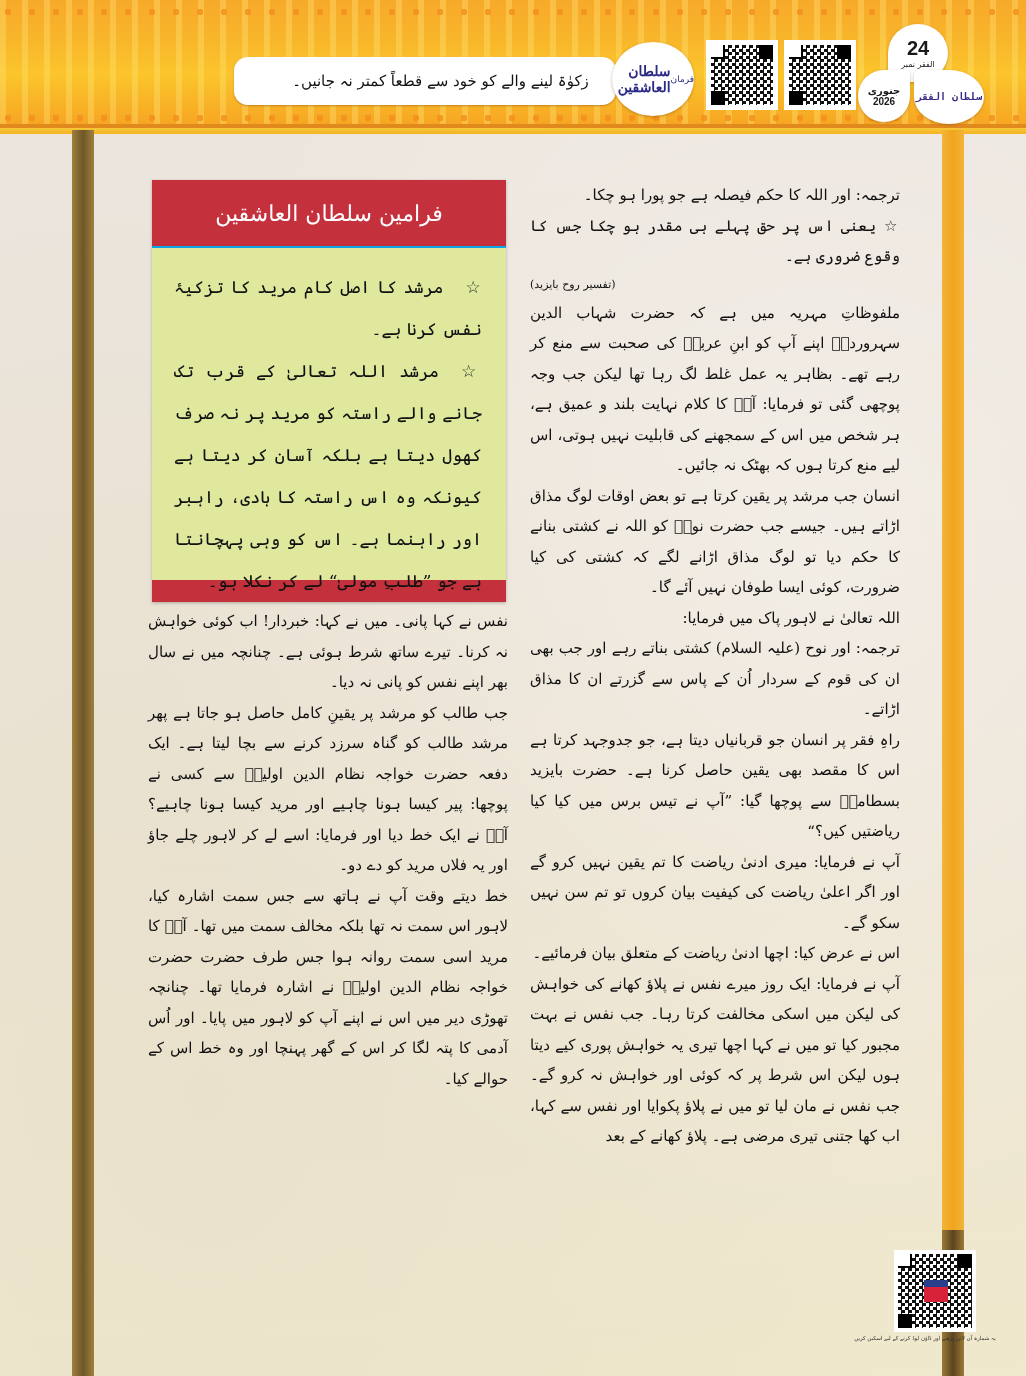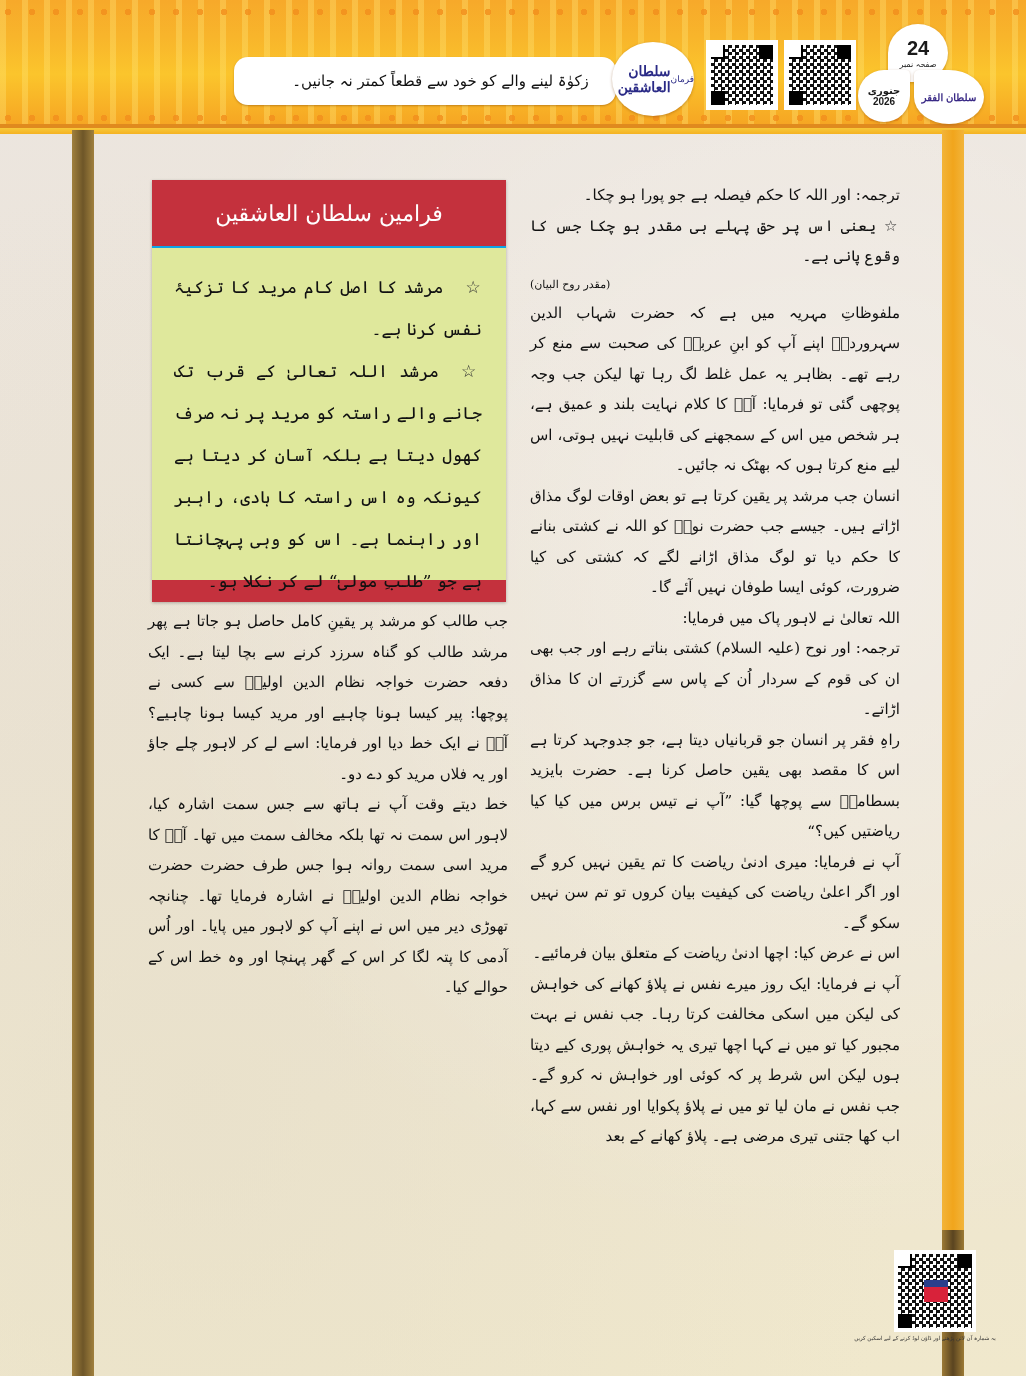--- a/index.html
+++ b/index.html
@@ -73,21 +73,21 @@
     display: flex; flex-direction: column; align-items: center; justify-content: center;
     text-align: center;
   }
   .b-page { left: 888px; top: 24px; width: 60px; height: 58px; border-radius: 50% 50% 50% 8%; }
   .b-page .pnum { font-size: 20px; font-weight: bold; color: #1a1a1a; font-family: "Liberation Sans", sans-serif; }
   .b-page .plabel { font-size: 8px; color: #222; direction: rtl; }
   .b-date { left: 858px; top: 70px; width: 52px; height: 52px; border-radius: 50% 8% 50% 50%; }
   .b-date .dmonth { font-size: 10px; font-weight: bold; direction: rtl; }
   .b-date .dyear { font-size: 10px; font-weight: bold; font-family: "Liberation Sans", sans-serif; }
   .b-brand { left: 914px; top: 70px; width: 70px; height: 54px; border-radius: 8% 50% 50% 50%; }
-  .b-brand .brand { font-size: 10px; color: #3a2a86; direction: rtl; font-family: Liberation Sans, sans-serif; font-weight: bold;}
+  .b-brand .brand { font-size: 10px; color: #3a2a86; direction: rtl; font-family: Liberation Mono, monospace; font-weight: bold;}
 
   
   .vbar { position: absolute; top: 130px; height: 1246px; }
   .vbar-left {
     left: 72px; width: 22px;
     background: linear-gradient(90deg, #a0803e, #6e5628 50%, #a0803e);
   }
   .vbar-right {
     left: 942px; width: 22px;
     background: linear-gradient(90deg, #f2b43a, #f1a51c 50%, #f2b43a);
@@ -165,21 +165,21 @@
 
   <div class="qr" style="left:706px; top:40px; width:72px; height:70px;">
     <div class="qr-inner"></div>
   </div>
   <div class="qr" style="left:784px; top:40px; width:72px; height:70px;">
     <div class="qr-inner"></div>
   </div>
 
   <div class="bubble b-page">
     <span class="pnum">24</span>
-    <span class="plabel">صفحہ نمبر</span>
+    <span class="plabel">الفقر نمبر</span>
   </div>
   <div class="bubble b-date">
     <span class="dmonth">جنوری</span>
     <span class="dyear">2026</span>
   </div>
   <div class="bubble b-brand">
     <span class="brand">سلطان الفقر</span>
   </div>
 </div>
 
@@ -198,34 +198,35 @@
     <p>
       <span class="star">☆</span><span>مرشد اللہ تعالیٰ کے قرب تک جانے والے راستہ کو مرید پر نہ صرف کھول دیتا ہے بلکہ آسان کر دیتا ہے کیونکہ وہ اس راستہ کا ہادی، راہبر اور راہنما ہے۔ اس کو وہی پہچانتا ہے جو ”طلبِ مولیٰ“ لے کر نکلا ہو۔</span>
     </p>
   </div>
   <div class="callout-foot"></div>
 </div>
 
 <div class="col col-right">
   <p>ترجمہ: اور اللہ کا حکم فیصلہ ہے جو پورا ہو چکا۔</p>
   <p>
-    <span class="star">☆</span><span>یعنی اس پر حق پہلے ہی مقدر ہو چکا جس کا وقوع پانی ہے۔</span>
+    <span class="star">☆</span><span>یعنی اس پر حق پہلے ہی مقدر ہو چکا جس کا وقوع ضروری ہے۔</span>
   </p>
-  <p class="small" style="text-align:left; line-height:26px;">(مقدر روح البیان)</p>
+  <p class="small" style="text-align:left; line-height:26px;">(تفسیر روح بایزید)</p>
   <p>ملفوظاتِ مہریہ میں ہے کہ حضرت شہاب الدین سہروردیؒ اپنے آپ کو ابنِ عربیؒ کی صحبت سے منع کر رہے تھے۔ بظاہر یہ عمل غلط لگ رہا تھا لیکن جب وجہ پوچھی گئی تو فرمایا: آپؒ کا کلام نہایت بلند و عمیق ہے، ہر شخص میں اس کے سمجھنے کی قابلیت نہیں ہوتی، اس لیے منع کرتا ہوں کہ بھٹک نہ جائیں۔</p>
   <p>انسان جب مرشد پر یقین کرتا ہے تو بعض اوقات لوگ مذاق اڑاتے ہیں۔ جیسے جب حضرت نوحؑ کو اللہ نے کشتی بنانے کا حکم دیا تو لوگ مذاق اڑانے لگے کہ کشتی کی کیا ضرورت، کوئی ایسا طوفان نہیں آئے گا۔</p>
   <p>اللہ تعالیٰ نے لاہور پاک میں فرمایا:</p>
   <p>ترجمہ: اور نوح (علیہ السلام) کشتی بناتے رہے اور جب بھی ان کی قوم کے سردار اُن کے پاس سے گزرتے ان کا مذاق اڑاتے۔</p>
   <p>راہِ فقر پر انسان جو قربانیاں دیتا ہے، جو جدوجہد کرتا ہے اس کا مقصد بھی یقین حاصل کرنا ہے۔ حضرت بایزید بسطامیؒ سے پوچھا گیا: ”آپ نے تیس برس میں کیا کیا ریاضتیں کیں؟“</p>
   <p>آپ نے فرمایا: میری ادنیٰ ریاضت کا تم یقین نہیں کرو گے اور اگر اعلیٰ ریاضت کی کیفیت بیان کروں تو تم سن نہیں سکو گے۔</p>
   <p>اس نے عرض کیا: اچھا ادنیٰ ریاضت کے متعلق بیان فرمائیے۔</p>
   <p>آپ نے فرمایا: ایک روز میرے نفس نے پلاؤ کھانے کی خواہش کی لیکن میں اسکی مخالفت کرتا رہا۔ جب نفس نے بہت مجبور کیا تو میں نے کہا اچھا تیری یہ خواہش پوری کیے دیتا ہوں لیکن اس شرط پر کہ کوئی اور خواہش نہ کرو گے۔ جب نفس نے مان لیا تو میں نے پلاؤ پکوایا اور نفس سے کہا، اب کھا جتنی تیری مرضی ہے۔ پلاؤ کھانے کے بعد</p>
 </div>
 
 <div class="col col-left">
+  <p>نفس نے کہا پانی۔ میں نے کہا: خبردار! اب کوئی خواہش نہ کرنا۔ تیرے ساتھ شرط ہوئی ہے۔ چنانچہ میں نے سال بھر اپنے نفس کو پانی نہ دیا۔</p>
   <p>جب طالب کو مرشد پر یقینِ کامل حاصل ہو جاتا ہے پھر مرشد طالب کو گناہ سرزد کرنے سے بچا لیتا ہے۔ ایک دفعہ حضرت خواجہ نظام الدین اولیاؒ سے کسی نے پوچھا: پیر کیسا ہونا چاہیے اور مرید کیسا ہونا چاہیے؟ آپؒ نے ایک خط دیا اور فرمایا: اسے لے کر لاہور چلے جاؤ اور یہ فلاں مرید کو دے دو۔</p>
   <p>خط دیتے وقت آپ نے ہاتھ سے جس سمت اشارہ کیا، لاہور اس سمت نہ تھا بلکہ مخالف سمت میں تھا۔ آپؒ کا مرید اسی سمت روانہ ہوا جس طرف حضرت حضرت خواجہ نظام الدین اولیاؒ نے اشارہ فرمایا تھا۔ چنانچہ تھوڑی دیر میں اس نے اپنے آپ کو لاہور میں پایا۔ اور اُس آدمی کا پتہ لگا کر اس کے گھر پہنچا اور وہ خط اس کے حوالے کیا۔</p>
 </div>
 
 <div class="footer-qr">
   <div class="qr-inner"></div>
   <div class="logo"></div>
 </div>
 <div class="footer-caption">یہ شمارہ آن لائن پڑھنے اور ڈاؤن لوڈ کرنے کے لیے اسکین کریں</div>
 

